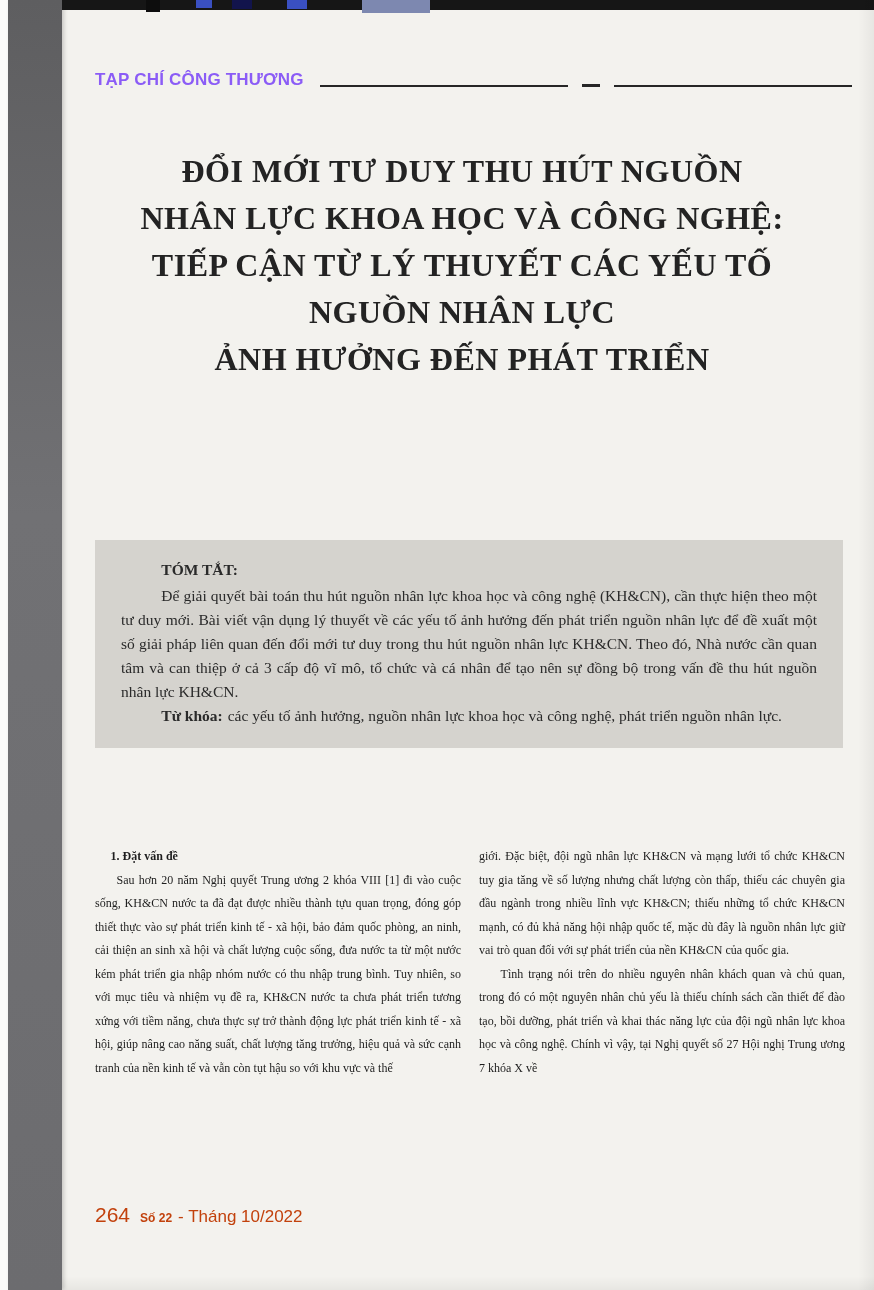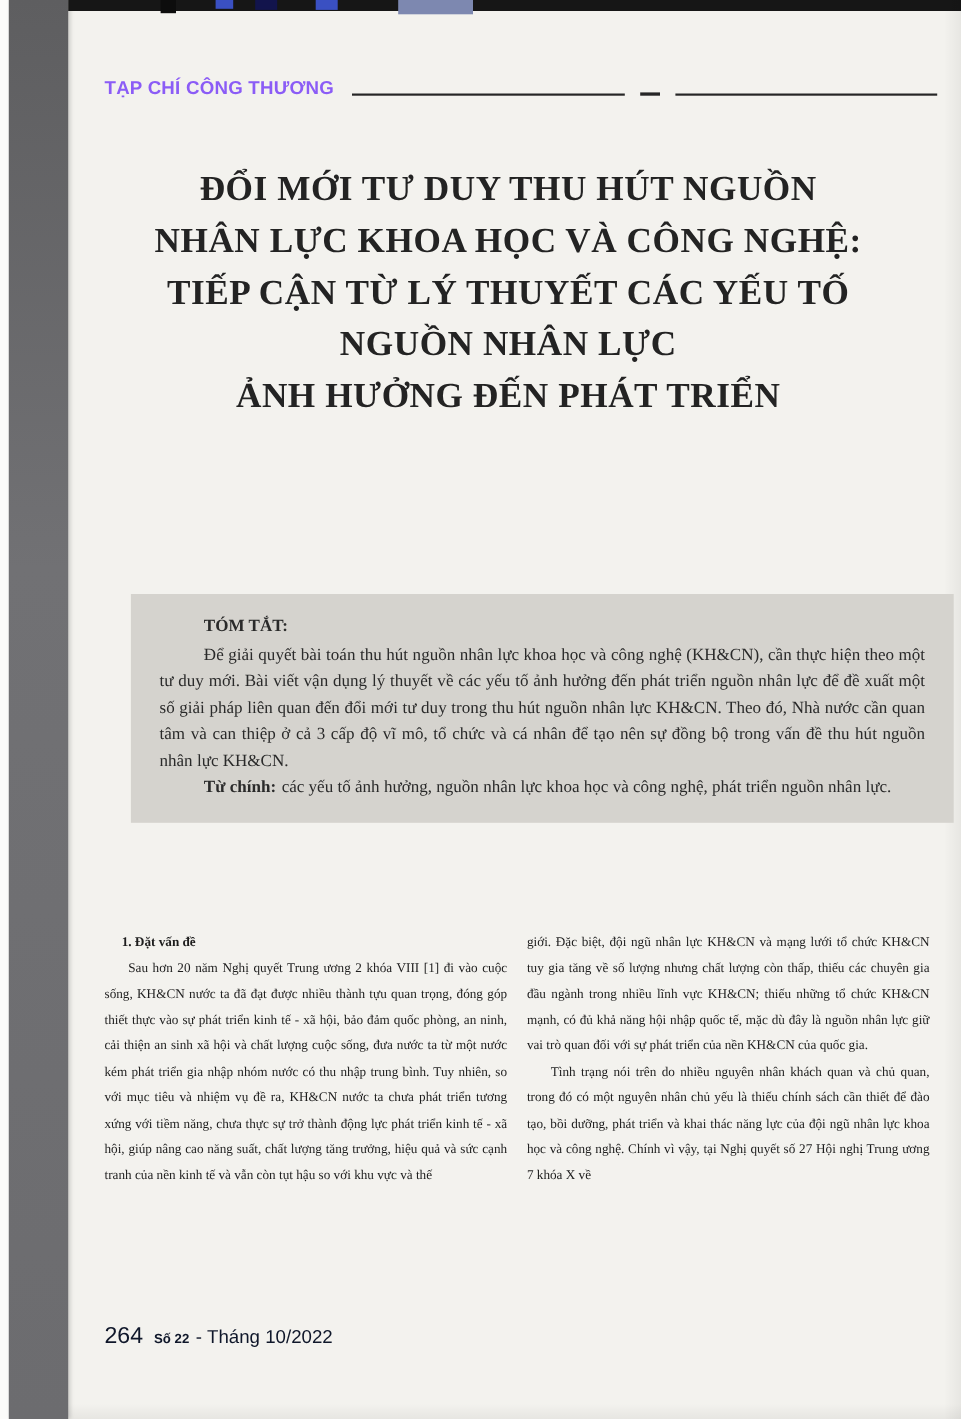--- a/index.html
+++ b/index.html
@@ -47,36 +47,36 @@
   
   .author-row{position:absolute;top:447px;left:75px;right:25px;text-align:center;
     font-family:"Liberation Sans","DejaVu Sans",sans-serif;
     font-weight:bold;font-size:15px;letter-spacing:.6px;color:#1f1f1f;}
   .bullet{display:inline-block;width:11px;height:11px;border-radius:50%;
     background:#141414;margin-right:9px;vertical-align:-1px;}
 
   
   .abstract{position:absolute;top:540px;left:95px;width:748px;box-sizing:border-box;
     background:#d5d3ce;padding:18px 26px 20px 26px;
-    font-size:15.5px;line-height:24px;text-align:justify;color:#2a2a2a;margin-left:24px;}
+    font-size:15.5px;line-height:24px;text-align:justify;color:#2a2a2a;}
   .abstract-heading{font-weight:bold;text-indent:2.6em;margin:0 0 2px 0;}
   .abstract p{margin:0;text-indent:2.6em;}
   .kw-label{font-weight:bold;margin-right:5px;}
 
   
   .body-cols{position:absolute;top:845px;left:95px;width:750px;display:flex;gap:18px;}
   .col{flex:1;font-size:12px;line-height:23.5px;text-align:justify;color:#1d1d1d;}
   .sec-heading{font-weight:bold;text-indent:1.3em;margin:0;}
   .col p{margin:0;}
   .col p.indent{text-indent:1.8em;}
 
   
   .footer{position:absolute;top:1203px;left:95px;
     font-family:"Liberation Sans","DejaVu Sans",sans-serif;
-    display:flex;align-items:baseline;color:#0f172a;}
+    display:flex;align-items:baseline;color:#c2410c;}
   .page-num{font-size:21px;margin-right:10px;}
   .issue{font-weight:bold;font-size:12px;margin-right:6px;}
   .issue-date{font-size:17px;}
 </style>
 </head>
 <body>
 
 <div class="page">
 
   <div class="left-white"></div>
@@ -104,21 +104,21 @@
     <div>NHÂN LỰC KHOA HỌC VÀ CÔNG NGHỆ:</div>
     <div>TIẾP CẬN TỪ LÝ THUYẾT CÁC YẾU TỐ</div>
     <div>NGUỒN NHÂN LỰC</div>
     <div>ẢNH HƯỞNG ĐẾN PHÁT TRIỂN</div>
   </div>
 
 
   <div class="abstract">
     <div class="abstract-heading">TÓM TẮT:</div>
     <p>Để giải quyết bài toán thu hút nguồn nhân lực khoa học và công nghệ (KH&amp;CN), cần thực hiện theo một tư duy mới. Bài viết vận dụng lý thuyết về các yếu tố ảnh hưởng đến phát triển nguồn nhân lực để đề xuất một số giải pháp liên quan đến đổi mới tư duy trong thu hút nguồn nhân lực KH&amp;CN. Theo đó, Nhà nước cần quan tâm và can thiệp ở cả 3 cấp độ vĩ mô, tổ chức và cá nhân để tạo nên sự đồng bộ trong vấn đề thu hút nguồn nhân lực KH&amp;CN.</p>
-    <p><span class="kw-label">Từ chính:</span><span>các yếu tố ảnh hưởng, nguồn nhân lực khoa học và công nghệ, phát triển nguồn nhân lực.</span></p>
+    <p><span class="kw-label">Từ khóa:</span><span>các yếu tố ảnh hưởng, nguồn nhân lực khoa học và công nghệ, phát triển nguồn nhân lực.</span></p>
   </div>
 
   <div class="body-cols">
     <div class="col">
       <p class="sec-heading">1. Đặt vấn đề</p>
       <p class="indent">Sau hơn 20 năm Nghị quyết Trung ương 2 khóa VIII [1] đi vào cuộc sống, KH&amp;CN nước ta đã đạt được nhiều thành tựu quan trọng, đóng góp thiết thực vào sự phát triển kinh tế - xã hội, bảo đảm quốc phòng, an ninh, cải thiện an sinh xã hội và chất lượng cuộc sống, đưa nước ta từ một nước kém phát triển gia nhập nhóm nước có thu nhập trung bình. Tuy nhiên, so với mục tiêu và nhiệm vụ đề ra, KH&amp;CN nước ta chưa phát triển tương xứng với tiềm năng, chưa thực sự trở thành động lực phát triển kinh tế - xã hội, giúp nâng cao năng suất, chất lượng tăng trưởng, hiệu quả và sức cạnh tranh của nền kinh tế và vẫn còn tụt hậu so với khu vực và thế</p>
     </div>
     <div class="col">
       <p>giới. Đặc biệt, đội ngũ nhân lực KH&amp;CN và mạng lưới tổ chức KH&amp;CN tuy gia tăng về số lượng nhưng chất lượng còn thấp, thiếu các chuyên gia đầu ngành trong nhiều lĩnh vực KH&amp;CN; thiếu những tổ chức KH&amp;CN mạnh, có đủ khả năng hội nhập quốc tế, mặc dù đây là nguồn nhân lực giữ vai trò quan đối với sự phát triển của nền KH&amp;CN của quốc gia.</p>
       <p class="indent">Tình trạng nói trên do nhiều nguyên nhân khách quan và chủ quan, trong đó có một nguyên nhân chủ yếu là thiếu chính sách cần thiết để đào tạo, bồi dưỡng, phát triển và khai thác năng lực của đội ngũ nhân lực khoa học và công nghệ. Chính vì vậy, tại Nghị quyết số 27 Hội nghị Trung ương 7 khóa X về</p>

